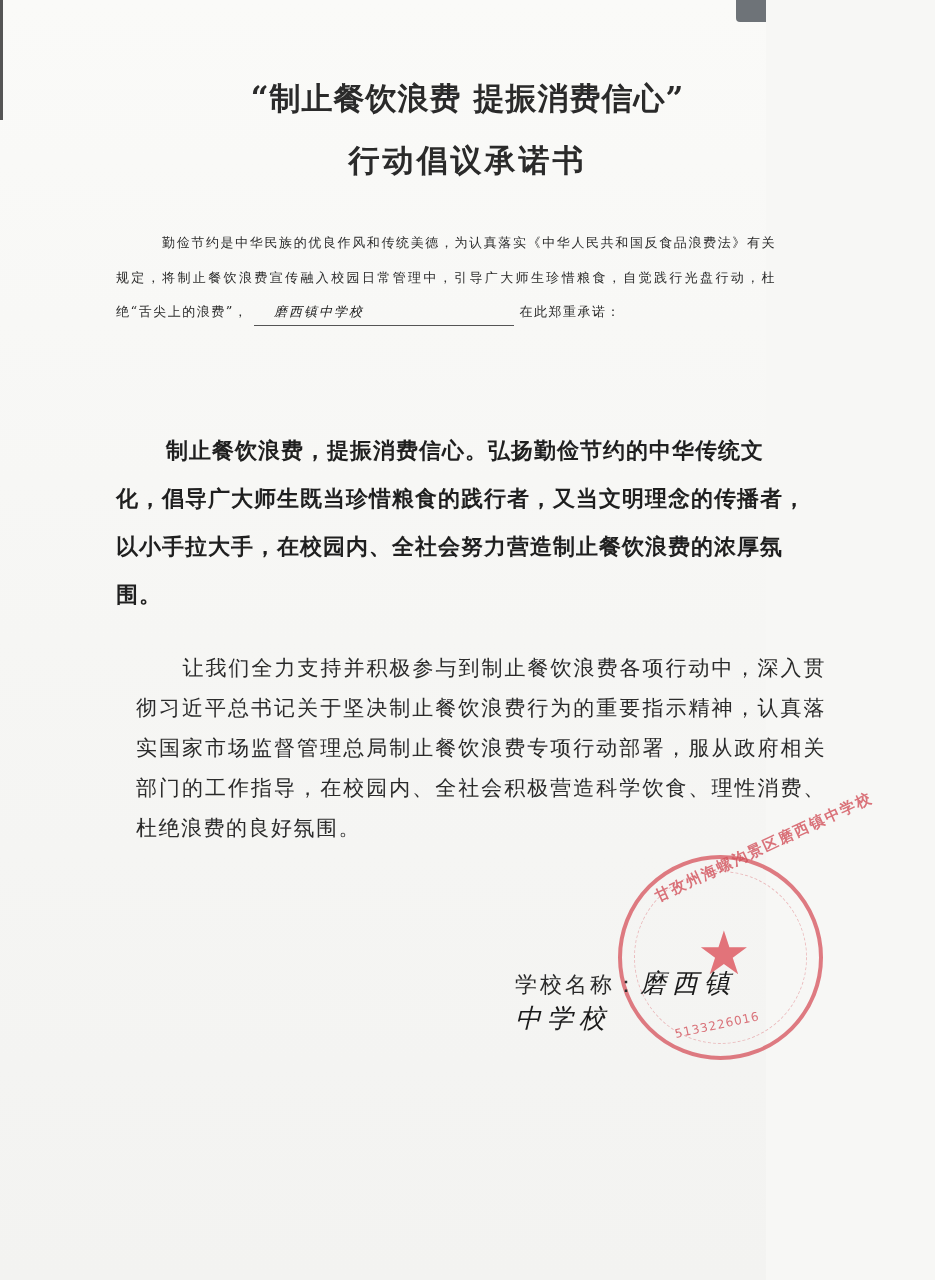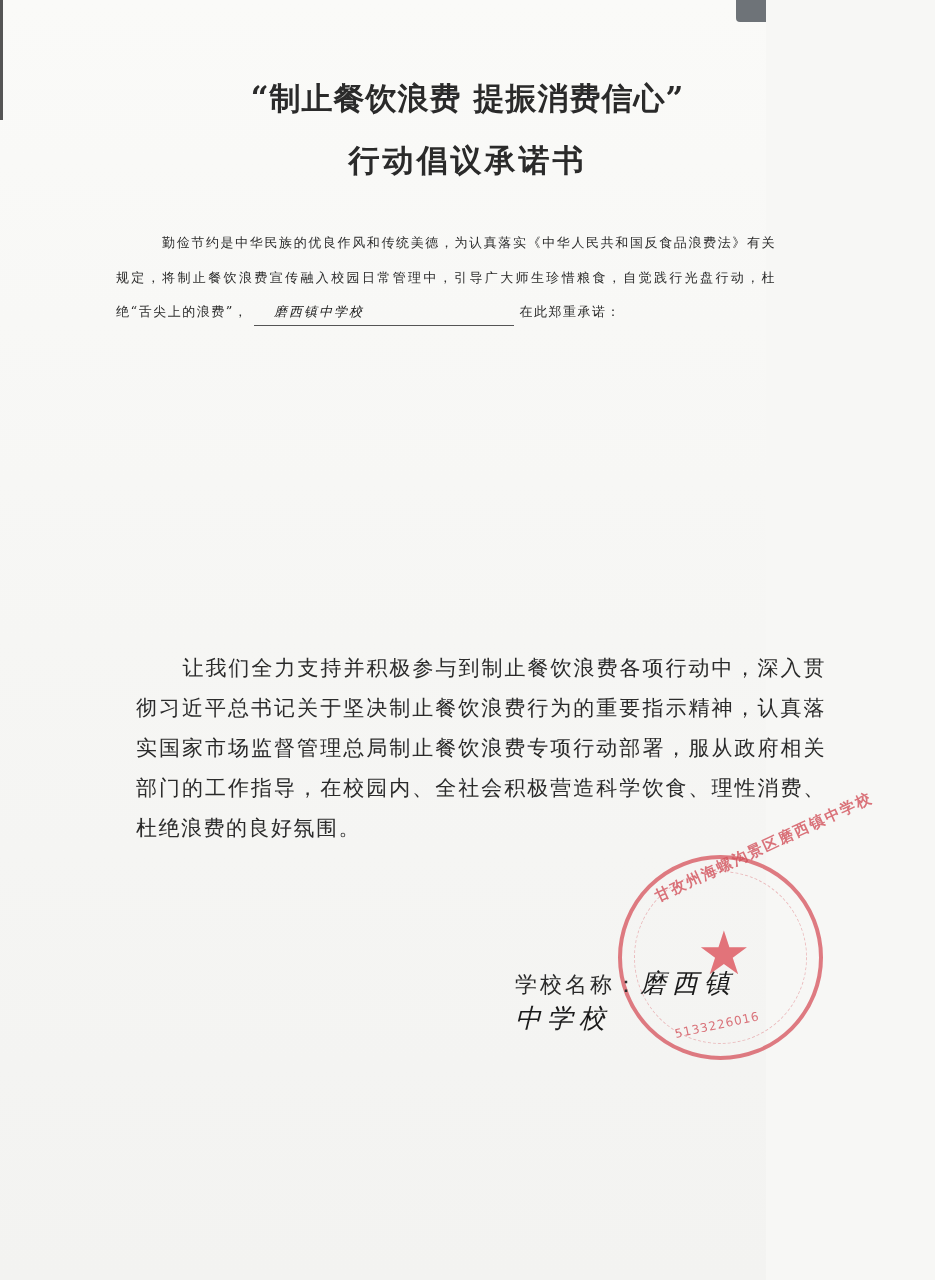--- a/index.html
+++ b/index.html
@@ -181,20 +181,23 @@
 
   <div class="title1">“制止餐饮浪费  提振消费信心”</div>
   <div class="title2">行动倡议承诺书</div>
 
   <div class="para para1">
     <span class="indent"></span><span>勤俭节约是中华民族的优良作风和传统美德，为认真落实《中华人民共和国反食品浪费法》有关规定，将制止餐饮浪费宣传融入校园日常管理中，引导广大师生珍惜粮食，自觉践行光盘行动，杜绝“舌尖上的浪费”，</span>
     <span class="handwritten">磨西镇中学校</span>
     <span>在此郑重承诺：</span>
   </div>
 
+  <div class="para2">
+    <span class="indent"></span><span>制止餐饮浪费，提振消费信心。弘扬勤俭节约的中华传统文化，倡导广大师生既当珍惜粮食的践行者，又当文明理念的传播者，以小手拉大手，在校园内、全社会努力营造制止餐饮浪费的浓厚氛围。</span>
+  </div>
 
   <div class="para para3">
     <span class="indent"></span><span>让我们全力支持并积极参与到制止餐饮浪费各项行动中，深入贯彻习近平总书记关于坚决制止餐饮浪费行为的重要指示精神，认真落实国家市场监督管理总局制止餐饮浪费专项行动部署，服从政府相关部门的工作指导，在校园内、全社会积极营造科学饮食、理性消费、杜绝浪费的良好氛围。</span>
   </div>
 
   <div class="seal">
     <div class="seal-inner"></div>
     <div class="seal-text">甘孜州海螺沟景区磨西镇中学校</div>
     <div class="seal-star">★</div>
     <div class="seal-code">5133226016</div>

